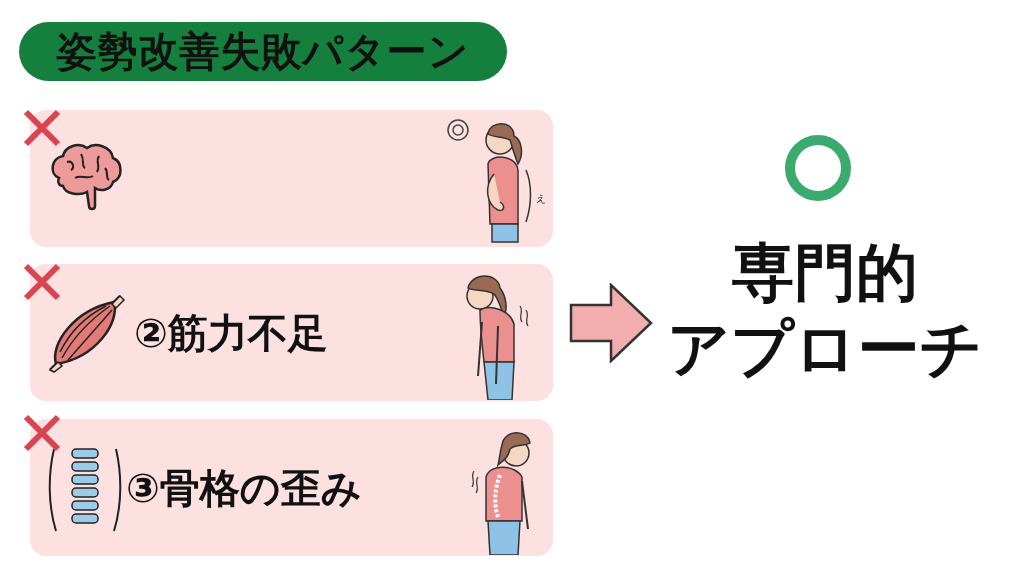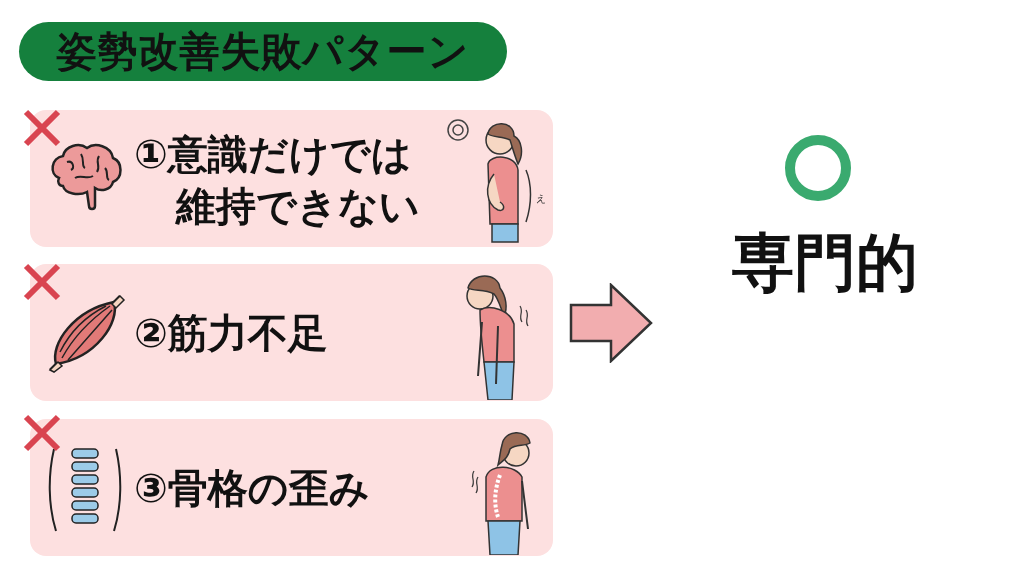--- a/index.html
+++ b/index.html
@@ -31,40 +31,36 @@
     position: absolute; font-size: 40px; font-weight: bold; line-height: 52px; color: #111;
   }
   .figure { position: absolute; }
 
   .arrow { position: absolute; left: 569px; top: 283px; width: 84px; width: 84px; height: 80px; }
   .circle-ok {
     position: absolute; left: 785px; top: 135px; width: 66px; height: 66px;
     border: 10px solid #3aaa6f; border-radius: 50%;
   }
   .conclusion {
-    position: absolute; left: 650px; top: 225px; width: 350px; text-align: center;
+    position: absolute; left: 650px; top: 235px; width: 350px; text-align: center;
     font-size: 62px; font-weight: bold; line-height: 76px; color: #111;
   }
 </style>
 </head>
 <body>
 
 <div class="title-pill">
   <span>姿勢改善失敗パターン</span>
 </div>
 
 <div class="card card-1">
   <svg class="card-icon" style="left:15px;top:28px" width="80" height="78" viewBox="0 0 80 78">
     <path d="M14 40 C4 36 6 20 18 18 C20 8 34 4 42 10 C50 4 66 8 68 20 C78 24 78 40 68 44 C66 52 56 54 50 50 L50 68 C50 72 44 72 44 68 L42 54 C34 58 20 56 18 48 C14 48 12 44 14 40 Z" fill="#ec9a9a" stroke="#222" stroke-width="2.5"></path>
     <path d="M22 24 C28 22 30 30 26 32 M36 16 C40 22 36 28 40 30 M54 18 C50 24 56 28 52 34 M30 40 C36 36 42 42 48 38 M60 30 C64 34 60 40 64 42" fill="none" stroke="#222" stroke-width="2"></path>
   </svg>
-  <div class="card-text" style="left:104px;top:18px">
-    <div>①意識だけでは</div>
-    <div style="padding-left:42px">維持できない</div>
-  </div>
   <svg class="figure" style="left:410px;top:4px" width="110" height="132" viewBox="0 0 110 132">
     <circle cx="18" cy="16" r="10" fill="none" stroke="#444" stroke-width="1.5"></circle>
     <circle cx="18" cy="16" r="5" fill="none" stroke="#444" stroke-width="1.5"></circle>
     <circle cx="60" cy="26" r="14" fill="#f6d7c3" stroke="#333" stroke-width="1.5"></circle>
     <path d="M48 20 C50 6 74 6 74 22 C82 26 84 40 78 50 C74 40 72 32 70 26 C62 22 54 24 48 20 Z" fill="#9a6a55" stroke="#333" stroke-width="1.5"></path>
     <path d="M48 50 C50 40 76 40 78 56 L78 110 L50 110 Z" fill="#ec8f8f" stroke="#333" stroke-width="1.5"></path>
     <path d="M52 110 L78 110 L78 128 L52 128 Z" fill="#8ec3e6" stroke="#333" stroke-width="1.5"></path>
     <path d="M54 60 C44 72 46 90 58 96 C64 98 66 92 60 88" fill="#f6d7c3" stroke="#333" stroke-width="1.5"></path>
     <path d="M86 56 C92 70 92 90 86 108" fill="none" stroke="#333" stroke-width="1.5"></path>
     <text x="96" y="88" font-size="10" fill="#333">え</text>
@@ -102,21 +98,21 @@
     <path d="M6 4 C0 30 0 60 8 86 M68 4 C74 30 74 60 66 86" fill="none" stroke="#222" stroke-width="2"></path>
     <g fill="#9ccbe8" stroke="#222" stroke-width="1.5">
       <rect x="24" y="4" width="26" height="9" rx="4"></rect>
       <rect x="24" y="17" width="26" height="9" rx="4"></rect>
       <rect x="24" y="30" width="26" height="9" rx="4"></rect>
       <rect x="24" y="43" width="26" height="9" rx="4"></rect>
       <rect x="24" y="56" width="26" height="9" rx="4"></rect>
       <rect x="24" y="69" width="26" height="9" rx="4"></rect>
     </g>
   </svg>
-  <div class="card-text" style="left:104px;top:43px">
+  <div class="card-text" style="left:96px;top:43px">
     <div>③骨格の歪み</div>
   </div>
   <svg class="figure" style="left:420px;top:2px" width="100" height="134" viewBox="0 0 100 134">
     <circle cx="66" cy="32" r="13" fill="#f6d7c3" stroke="#333" stroke-width="1.5"></circle>
     <path d="M52 24 C54 8 78 8 80 22 C74 26 66 22 60 28 C58 38 52 40 48 44 C50 36 50 30 52 24 Z" fill="#9a6a55" stroke="#333" stroke-width="1.5"></path>
     <path d="M36 56 C40 42 66 44 72 56 L72 100 L36 100 Z" fill="#ec8f8f" stroke="#333" stroke-width="1.5"></path>
     <path d="M38 100 L70 100 L68 134 L40 134 Z" fill="#8ec3e6" stroke="#333" stroke-width="1.5"></path>
     <path d="M50 54 C44 70 44 84 48 96" fill="none" stroke="#fff" stroke-width="4" stroke-dasharray="3 2"></path>
     <path d="M72 60 L78 108" stroke="#333" stroke-width="2"></path>
     <path d="M24 50 C20 56 26 60 22 66 M28 56 C24 62 30 66 26 72" fill="none" stroke="#333" stroke-width="1.2"></path>
@@ -126,13 +122,14 @@
   <path d="M4 4 L36 36 M36 4 L4 36" stroke="#d94450" stroke-width="6"></path>
 </svg>
 
 <svg class="arrow" viewBox="0 0 84 80">
   <path d="M2 22 L42 22 L42 2 L82 40 L42 78 L42 58 L2 58 Z" fill="#f2adaf" stroke="#333" stroke-width="2.5"></path>
 </svg>
 
 <div class="circle-ok"></div>
 <div class="conclusion">
   <div>専門的</div>
+  <div>アプローチ</div>
 </div>
 
 </body></html>

